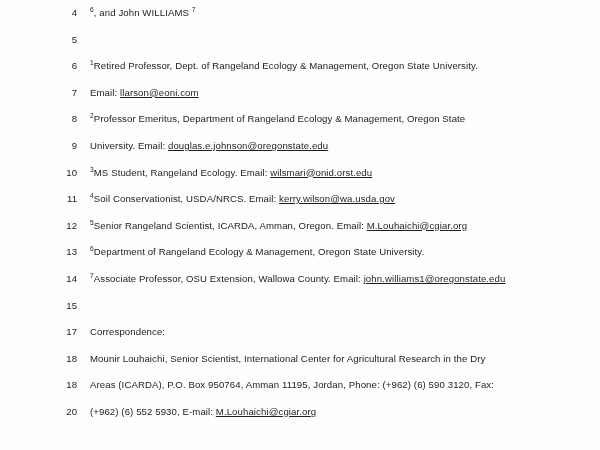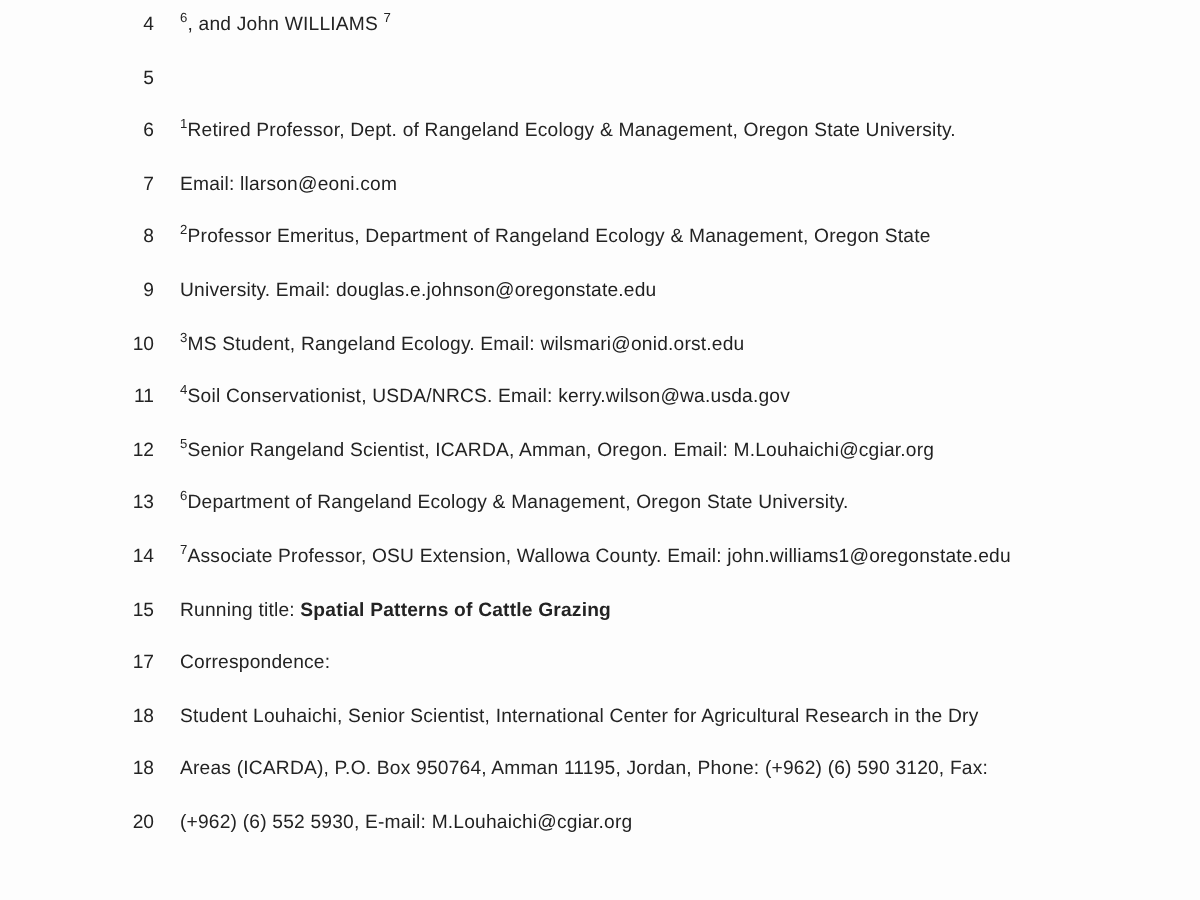--- a/index.html
+++ b/index.html
@@ -37,20 +37,21 @@
     letter-spacing: 0.1px;
   }
   .seg-text { }
   .seg-sup {
     font-size: 6.6px;
     vertical-align: super;
     line-height: 0;
   }
   .seg-link {
     color: #1f1f1f;
+    text-decoration: underline;
     cursor: pointer;
   }
   .seg-bold {
     font-weight: bold;
   }
 </style>
 </head>
 <body>
 
 <div class="page">
@@ -94,29 +95,28 @@
       <div class="doc-line">
         <span class="line-num">13</span>
         <span class="line-content"><sup class="seg-sup">6</sup><span class="seg-text">Department of Rangeland Ecology &amp; Management, Oregon State University.</span></span>
       </div>
       <div class="doc-line">
         <span class="line-num">14</span>
         <span class="line-content"><sup class="seg-sup">7</sup><span class="seg-text">Associate Professor, OSU Extension, Wallowa County. Email: </span><a class="seg-link">john.williams1@oregonstate.edu</a></span>
       </div>
       <div class="doc-line">
         <span class="line-num">15</span>
-        <span class="line-content"><span class="seg-text">Running title: </span><span class="seg-bold">Spatial Patterns of Cattle Grazing</span></span>
       </div>
       <div class="doc-line">
         <span class="line-num">17</span>
         <span class="line-content"><span class="seg-text">Correspondence:</span></span>
       </div>
       <div class="doc-line">
         <span class="line-num">18</span>
-        <span class="line-content"><span class="seg-text">Student Louhaichi, Senior Scientist, International Center for Agricultural Research in the Dry</span></span>
+        <span class="line-content"><span class="seg-text">Mounir Louhaichi, Senior Scientist, International Center for Agricultural Research in the Dry</span></span>
       </div>
       <div class="doc-line">
         <span class="line-num">18</span>
         <span class="line-content"><span class="seg-text">Areas (ICARDA), P.O. Box 950764, Amman 11195, Jordan, Phone: (+962) (6) 590 3120, Fax:</span></span>
       </div>
       <div class="doc-line">
         <span class="line-num">20</span>
         <span class="line-content"><span class="seg-text">(+962) (6) 552 5930, E-mail: </span><a class="seg-link">M.Louhaichi@cgiar.org</a></span>
       </div>
     </div>

